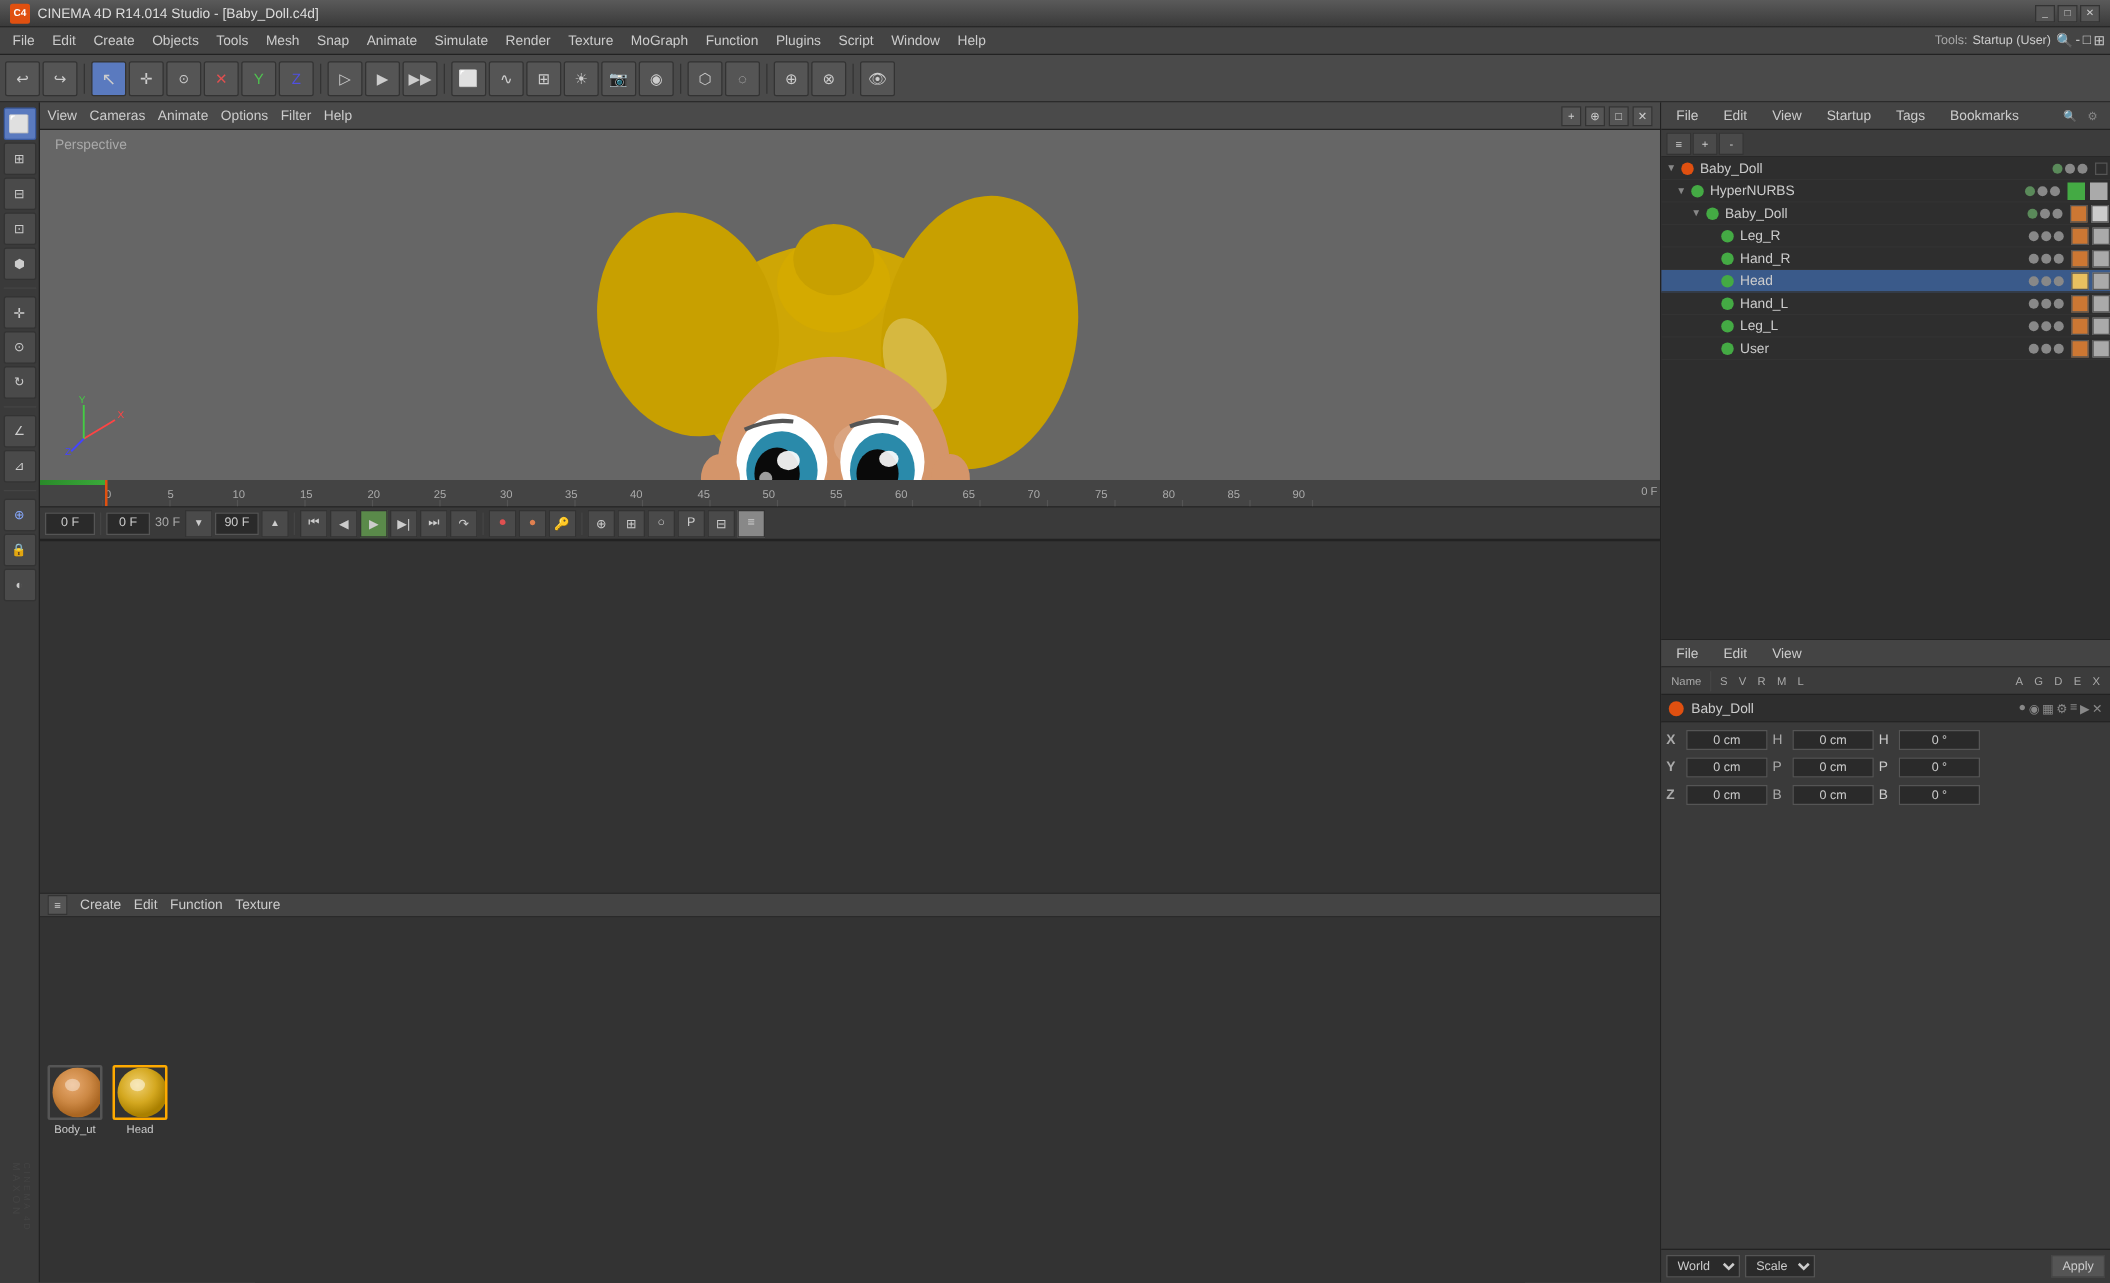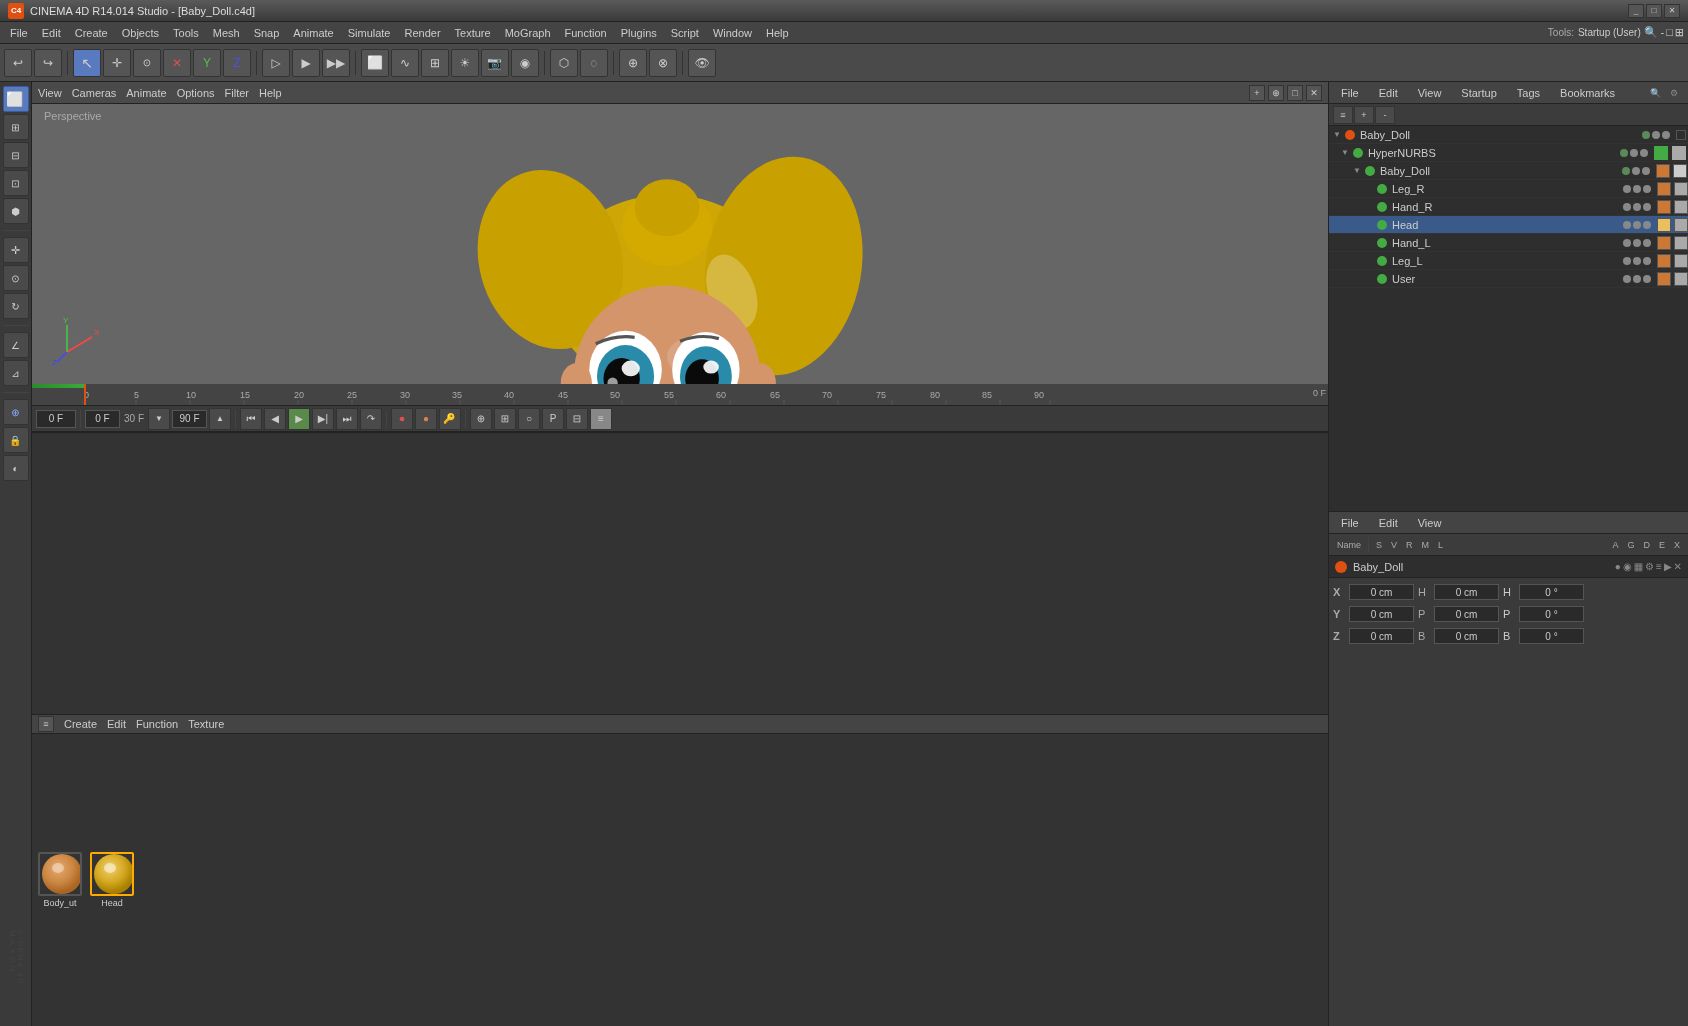--- a/index.html
+++ b/index.html
@@ -1069,20 +1069,33 @@
         <div class="coord-row">
           <span class="coord-label">Z</span>
           <input class="coord-input" type="text" value="0 cm" style="">
           <span class="coord-letter">B</span>
           <input class="coord-input" type="text" value="0 cm" style="">
           <span class="coord-letter" style="color:#ccc;">B</span>
           <input class="coord-input" type="text" value="0 °" style="">
         </div>
       </div>
 
+      <div id="coord-buttons">
+        <select class="coord-dropdown">
+          <option>World</option>
+          <option>Object</option>
+          <option>Local</option>
+        </select>
+        <select class="coord-dropdown">
+          <option>Scale</option>
+          <option>Size</option>
+        </select>
+        <div style="flex:1;"></div>
+        <button class="apply-btn">Apply</button>
+      </div>
 
     </div>
 
   </div>
 
 </div>
 
 <div id="maxon-logo">
   <span style="color:#444; font-size:8px; writing-mode:vertical-lr; transform:rotate(180deg); letter-spacing:3px; display:block;">MAXON</span>
   <span style="color:#444; font-size:7px; writing-mode:vertical-lr; transform:rotate(180deg); letter-spacing:2px; display:block;">CINEMA 4D</span>

